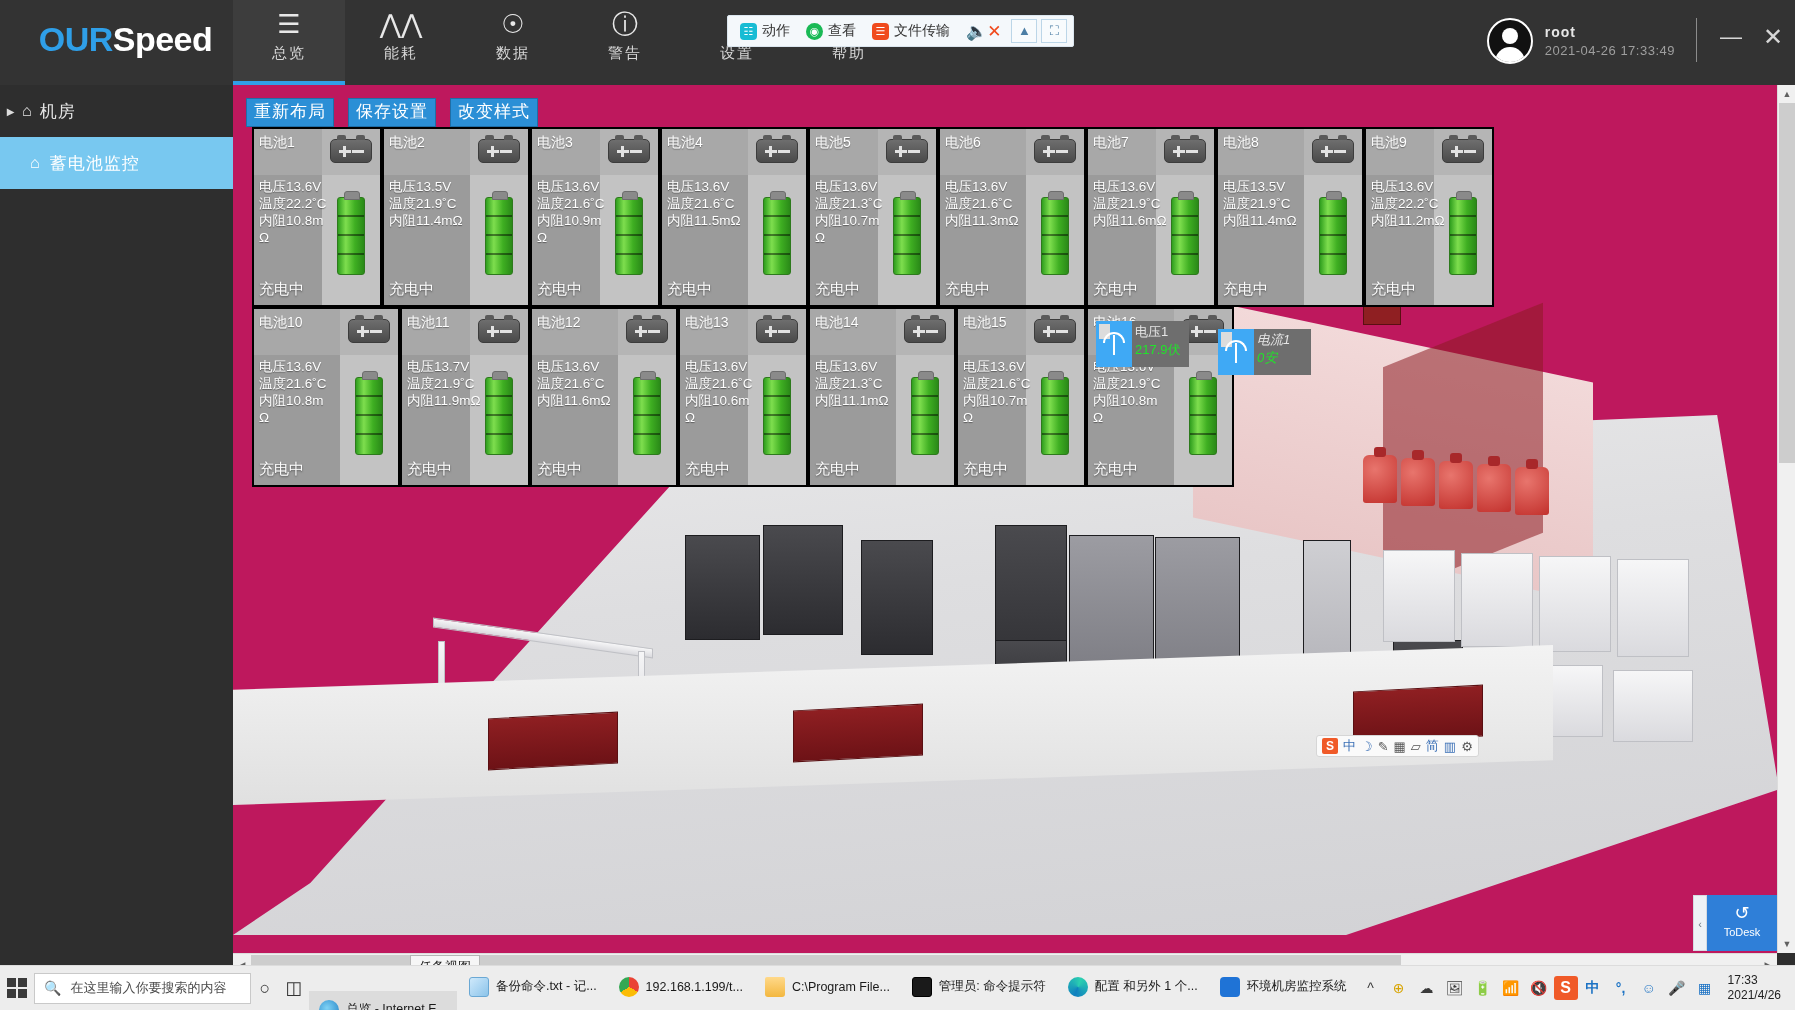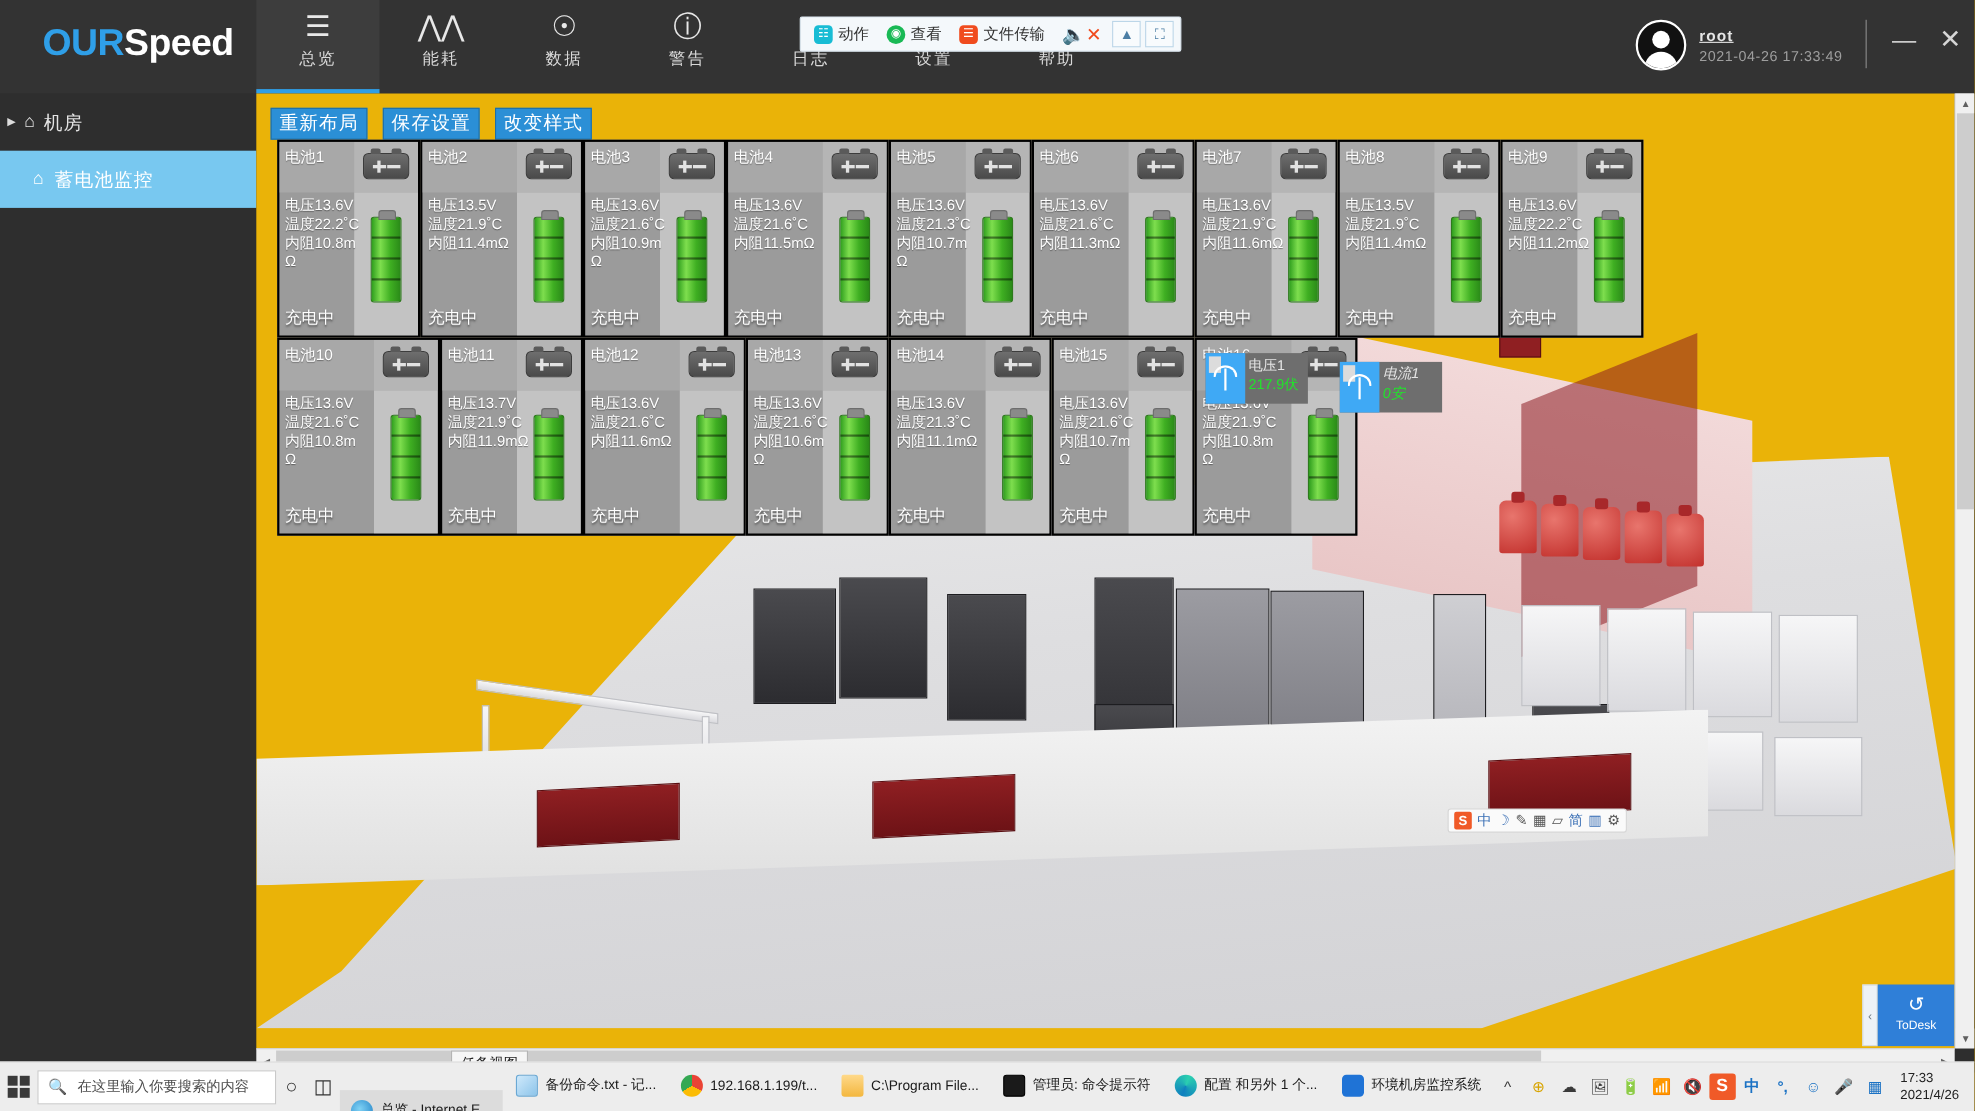--- a/index.html
+++ b/index.html
@@ -85,21 +85,21 @@
     border: 2px solid #fff; position: relative; overflow: hidden;
   }
   .avatar::before {
     content: ""; position: absolute; left: 50%; top: 8px; width: 16px; height: 16px;
     margin-left: -8px; border-radius: 50%; background: #fff;
   }
   .avatar::after {
     content: ""; position: absolute; left: 50%; top: 27px; width: 30px; height: 22px;
     margin-left: -15px; border-radius: 15px 15px 0 0; background: #fff;
   }
-  .uinfo .uname { color: #e6e6e6; font-size: 14px; font-weight: bold; letter-spacing: 1px; text-decoration: underline;}
+  .uinfo .uname { color: #e6e6e6; font-size: 14px; font-weight: bold; letter-spacing: 1px;}
   .uinfo .utime { color: #9e9e9e; font-size: 13px; margin-top: 3px; letter-spacing: 0.5px;}
   .winsep { position: absolute; right: 98px; top: 18px; width: 1px; height: 44px; background: #8c8c8c; }
   .winbtn {
     position: absolute; top: 25px; color: #d6d6d6; font-size: 24px;
     cursor: pointer; line-height: 24px; width: 28px; text-align:center;
   }
   .winbtn.min { right: 50px; font-size: 22px; }
   .winbtn.close { right: 8px; }
 
   
@@ -112,21 +112,21 @@
     color: #e4e4e4; font-size: 17px; cursor: pointer; letter-spacing: 1px;
   }
   .side-item .caret { width: 22px; text-align: center; font-size: 10px; color:#ddd;}
   .side-item .homeico { font-size: 16px; margin-right: 7px; }
   .side-item.sub { background: #78c8f0; padding-left: 30px; color: #fff; }
   .side-item.sub .homeico { margin-right: 9px; }
 
   
   .content {
     position: absolute; left: 233px; top: 85px; right: 18px; bottom: 22px;
-    background: #eab308; overflow: hidden;
+    background: #be185d; overflow: hidden;
   }
 
   .topbtns { position: absolute; left: 13px; top: 13px; display: flex; gap: 14px; }
   .topbtn {
     background: #2b8fd6; color: #fff; font-size: 17px; padding: 3px 7px 4px;
     border: 1px solid #1f6ea6; cursor: pointer; letter-spacing: 1px; line-height: 1.15;
   }
 
   
   .room { position: absolute; left: 0; top: 0; width: 100%; height: 100%; overflow: hidden; }
@@ -380,24 +380,20 @@
         <span class="ico">☉</span>
         <span class="lbl">数据</span>
       </div>
       <div class="navtab">
         <span class="ico">ⓘ</span>
         <span class="lbl">警告</span>
       </div>
     </div>
 
     <div class="navtabs2">
-      <div class="navtab">
-        <span class="ico">&nbsp;</span>
-        <span class="lbl">日志</span>
-      </div>
       <div class="navtab">
         <span class="ico">&nbsp;</span>
         <span class="lbl">设置</span>
       </div>
       <div class="navtab">
         <span class="ico">&nbsp;</span>
         <span class="lbl">帮助</span>
       </div>
     </div>
 

